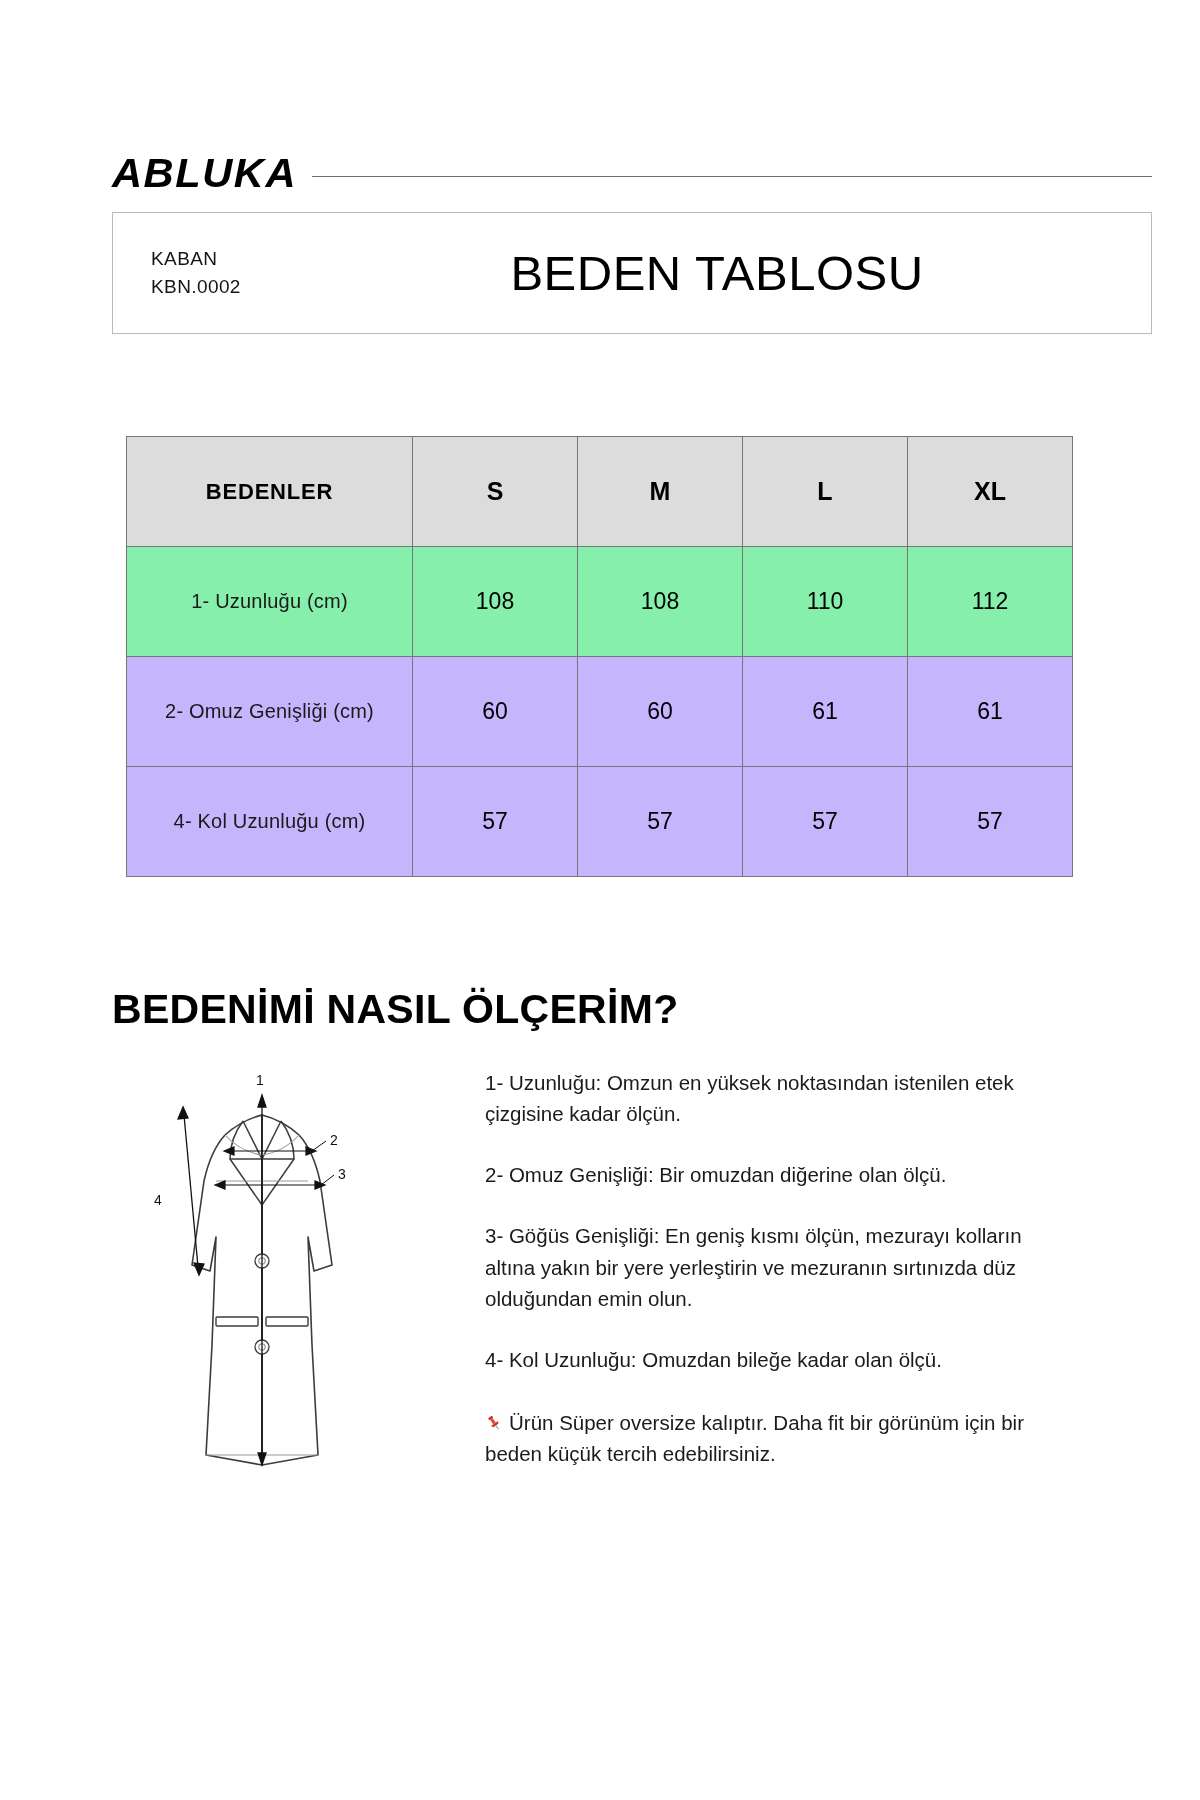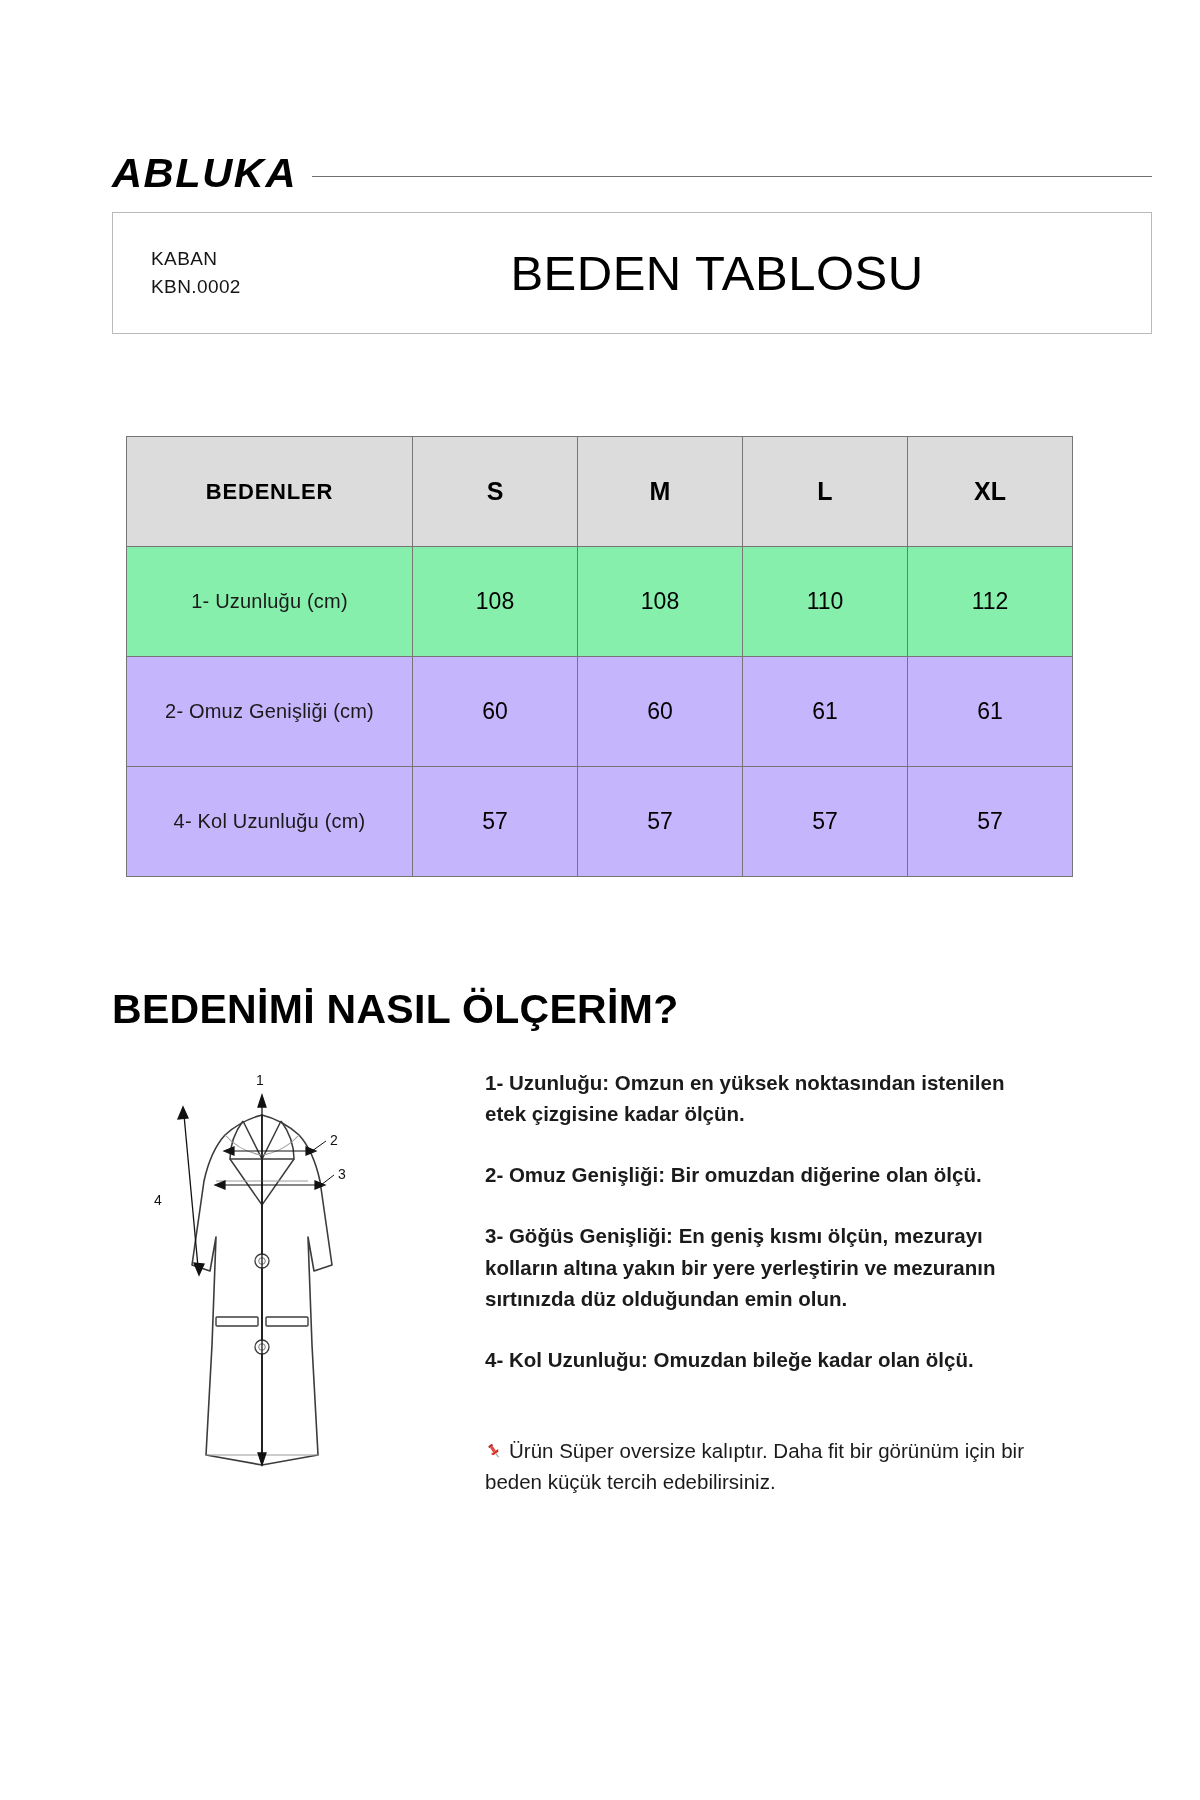--- a/index.html
+++ b/index.html
@@ -199,27 +199,27 @@
     padding-top: 12px;
     padding-right: 20px;
   }
 
   .instruction {
     font-size: 20.5px;
     line-height: 1.52;
     color: #1b1b1b;
     margin-bottom: 30px;
     max-width: 560px;
-    font-weight: 700;
+    font-weight: 400;
   }
 
   .instruction:last-child { margin-bottom: 0; }
 
   .note {
-    margin-top: 60px;
+    margin-top: 32px;
     font-size: 20.5px;
     line-height: 1.52;
     color: #1b1b1b;
     max-width: 560px;
   }
 
   .pin-icon {
     display: inline-block;
     width: 19px;
     height: 19px;

